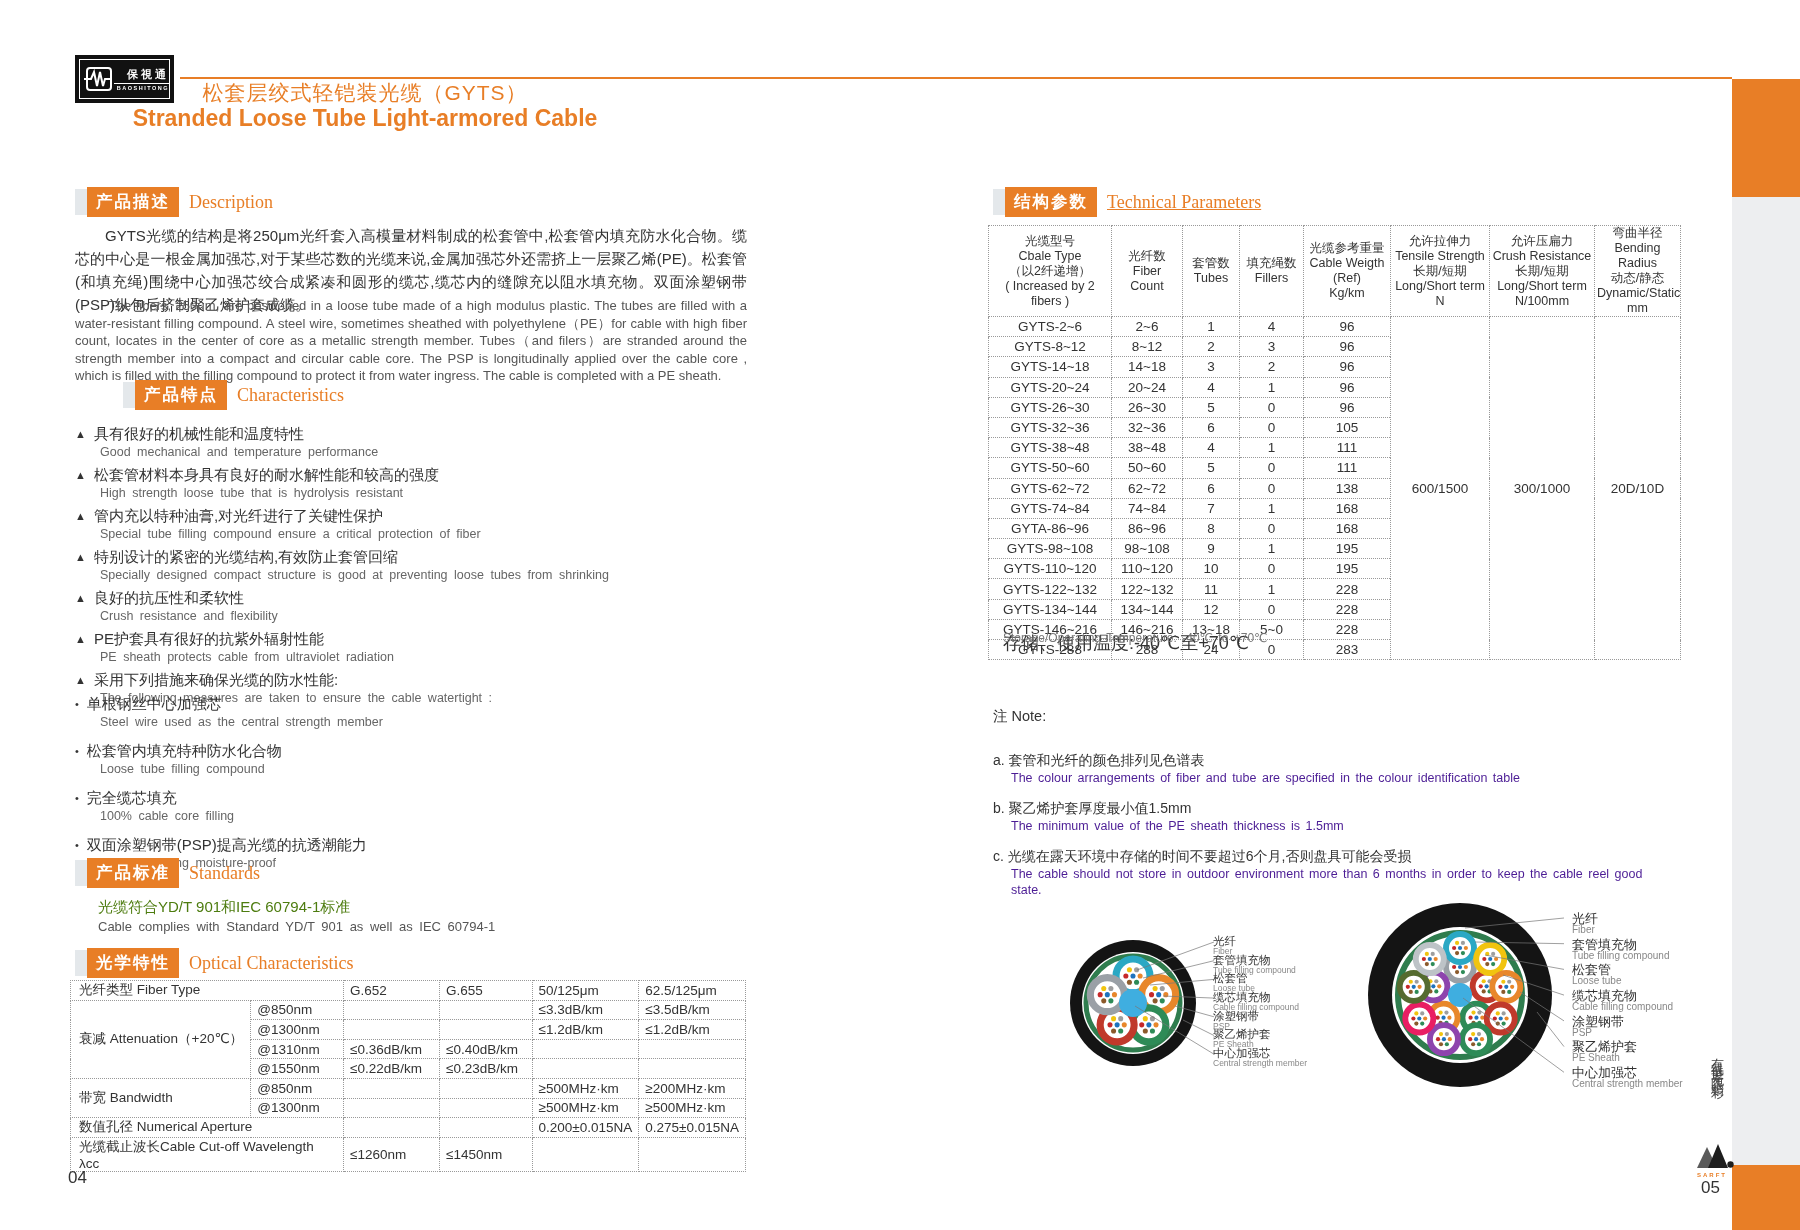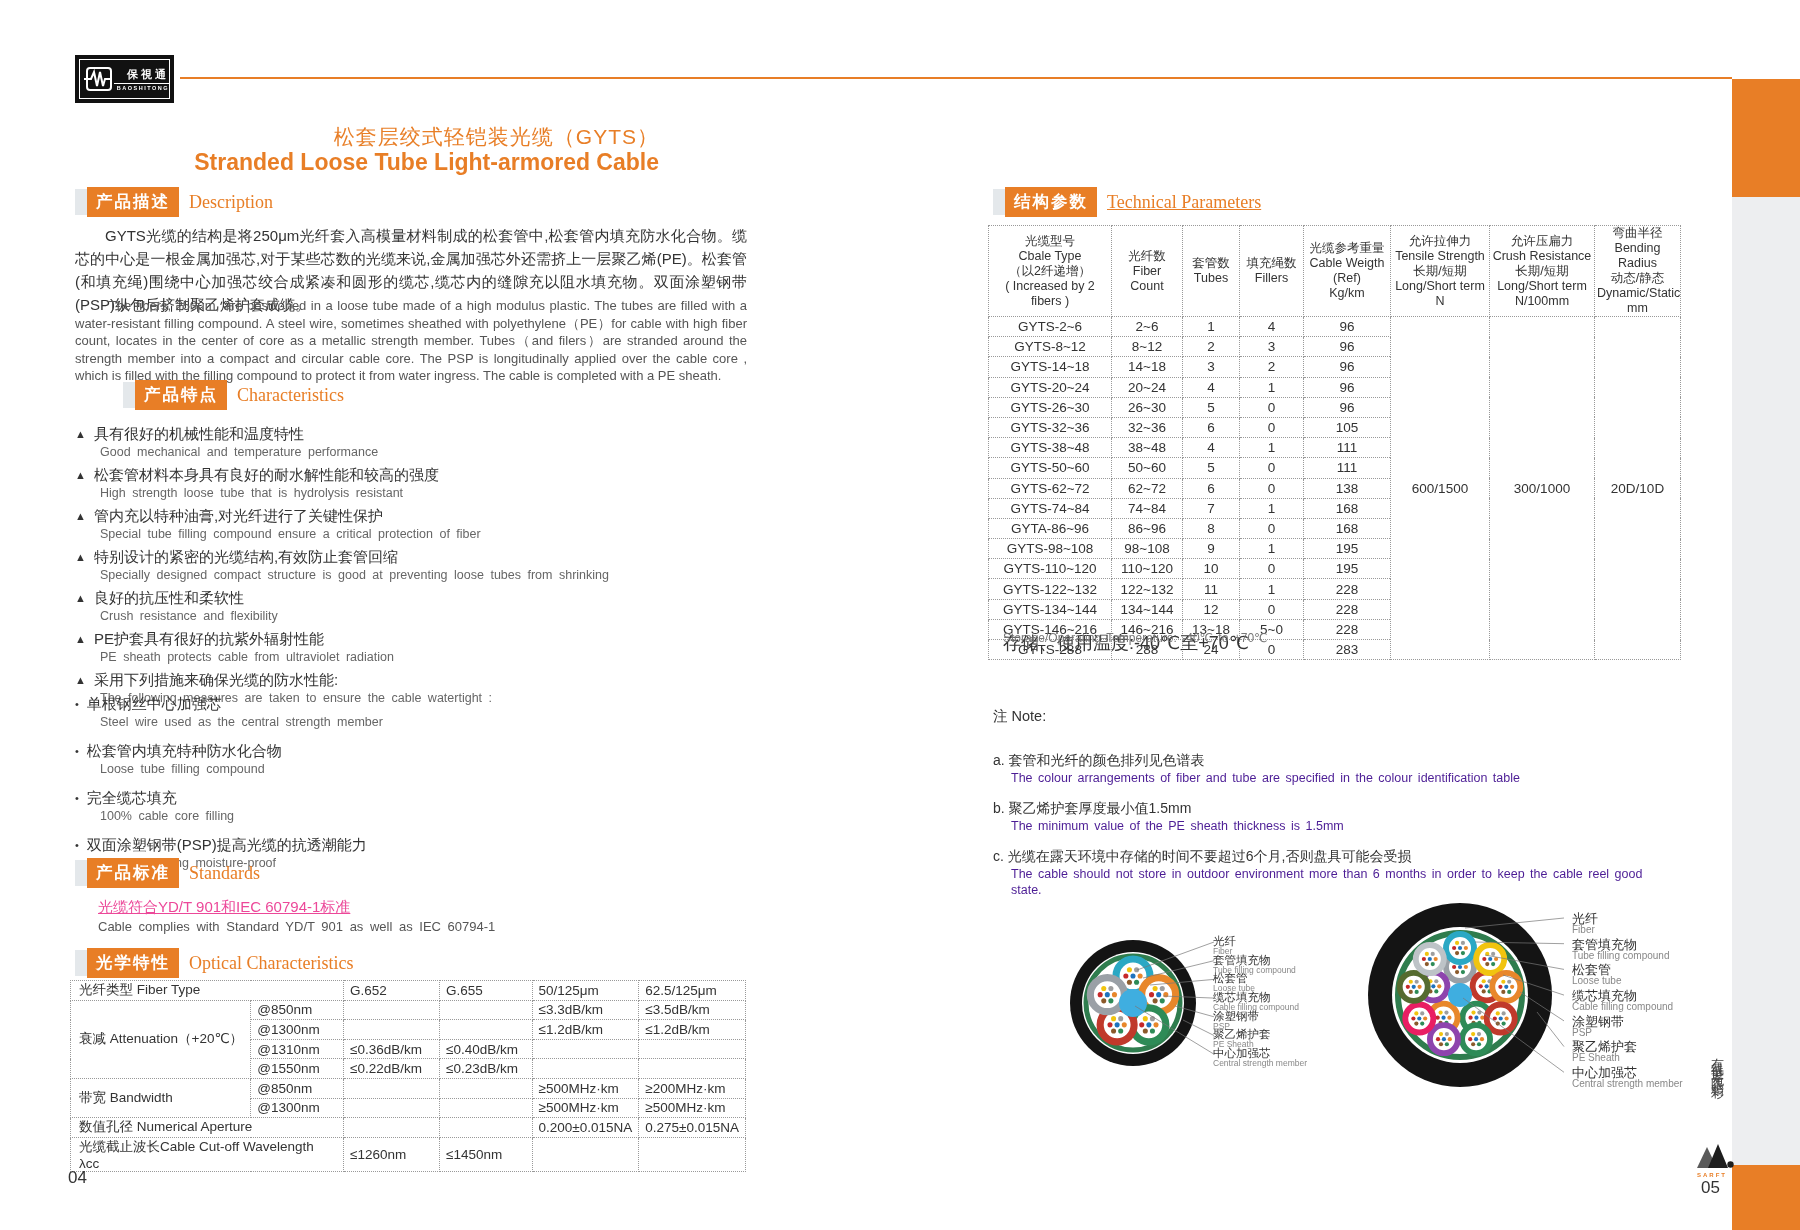--- a/index.html
+++ b/index.html
@@ -7,39 +7,39 @@
         font-family:"Liberation Sans","DejaVu Sans",sans-serif;color:#3b3b3b;overflow:hidden;}
   .abs{position:absolute;}
   
   .logo-box{left:75px;top:55px;width:99px;height:48px;background:#111;padding:0;}
   .logo-inner{position:absolute;left:4px;top:4px;right:4px;bottom:4px;border:1px solid #fff;display:flex;align-items:center;}
   .logo-wave{width:30px;height:30px;margin-left:4px;flex:0 0 auto;}
   .logo-txt{flex:1;text-align:right;color:#fff;}
   .logo-cn{font-size:11px;letter-spacing:3px;font-weight:bold;border-bottom:1px solid #fff;padding-bottom:1px;}
   .logo-en{font-size:5.5px;letter-spacing:1.5px;font-weight:bold;padding-top:1px;}
   .top-rule{left:180px;top:77px;width:1552px;height:2px;}
-  .titles{left:89px;top:80px;width:570px;text-align:right;margin-top:44px;}
+  .titles{left:80px;top:80px;width:570px;text-align:center;}
   .title-cn{font-size:21px;letter-spacing:1px;line-height:25px;}
   .title-en{font-size:23px;font-weight:bold;line-height:27px;}
   
   .sec{height:28px;white-space:nowrap;}
   .sec-sq{display:inline-block;width:26px;height:26px;background:#e4e8eb;vertical-align:middle;margin-right:-14px;}
   .sec-cn{display:inline-block;color:#fff;font-size:16.5px;font-weight:bold;letter-spacing:2px;
           padding:4px 9px 4px 9px;vertical-align:middle;position:relative;}
   .sec-en{font-family:"Liberation Serif","DejaVu Serif",serif;font-size:18px;margin-left:10px;vertical-align:middle;}
   
   .para-cn{width:672px;font-size:15px;line-height:23px;text-align:justify;text-indent:2em;color:#333;}
   .para-en{width:672px;font-size:13px;line-height:17.5px;text-align:justify;text-indent:2.6em;color:#555;
            text-justify:inter-word;}
   .feat-item{margin-bottom:5px;}
   .feat-cn{font-size:15px;line-height:19px;color:#333;}
   .feat-cn .tri{font-size:11px;margin-right:8px;position:relative;top:-1px;}
   .feat-en{font-size:12.5px;line-height:15px;color:#666;padding-left:25px;word-spacing:3px;}
   .bul-item{margin-bottom:11px;}
-  .std-cn{font-size:15px;line-height:20px;color:#ec4899;text-decoration:underline;}
+  .std-cn{font-size:15px;line-height:20px;color:#4d7c0f;}
   .std-en{font-size:13px;line-height:17px;color:#555;word-spacing:3px;}
   
   table{border-collapse:collapse;}
   .opt-table{width:676px;font-size:13.5px;color:#333;}
   .opt-table td{border:1px dotted #999;height:18.6px;padding:0 6px;text-align:left;vertical-align:middle;}
   .opt-table td.lab{padding-left:8px;}
   .params-table{width:652px;font-size:13.5px;color:#333;table-layout:fixed;}
   .params-table td,.params-table th{border:1px dotted #999;text-align:center;vertical-align:middle;
       padding:0 2px;overflow:hidden;}
   .params-table th{font-weight:normal;font-size:12.5px;line-height:15px;white-space:pre-line;height:76px;}

